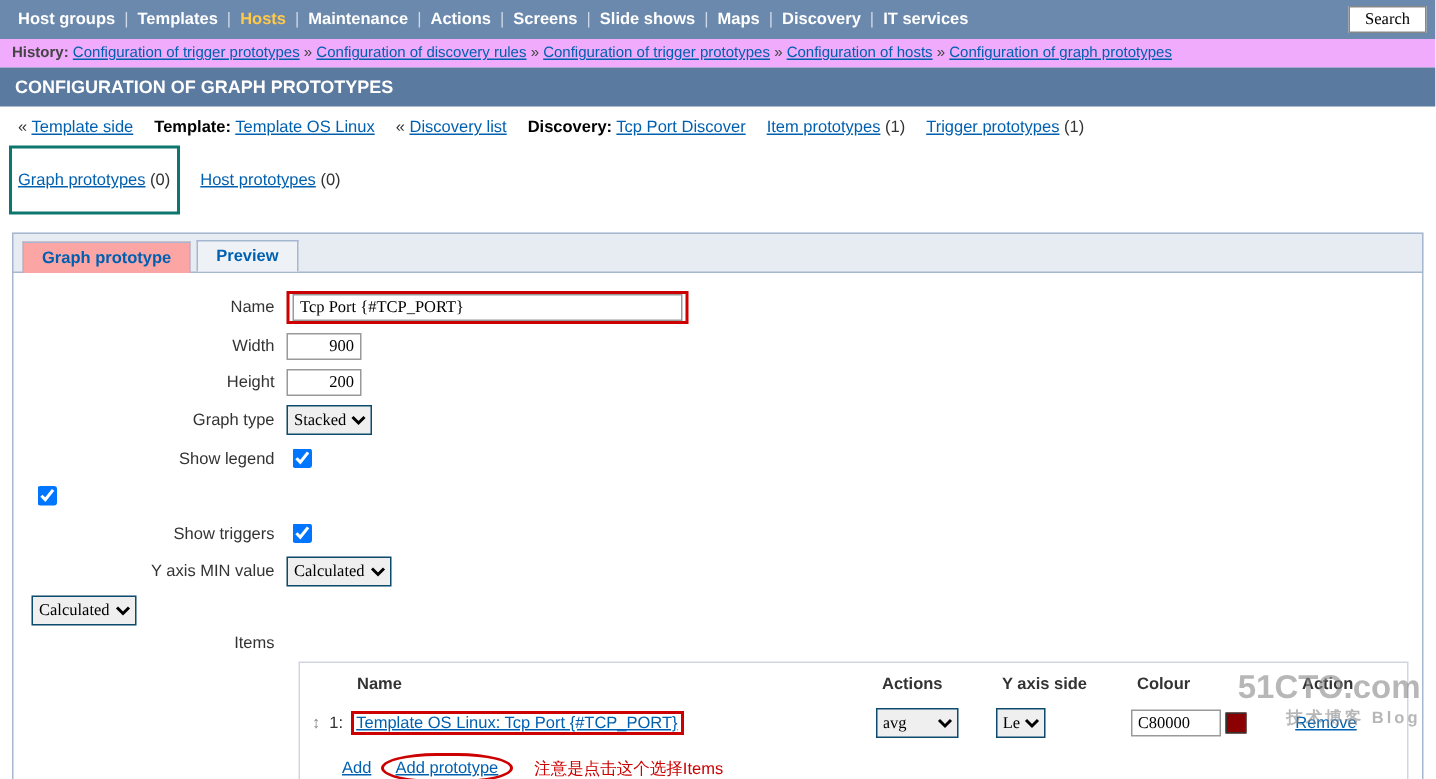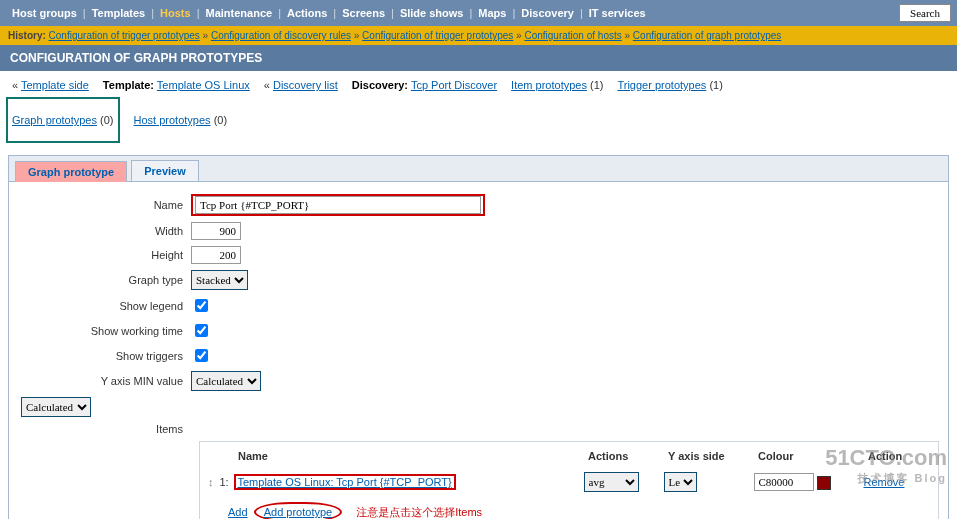--- a/index.html
+++ b/index.html
@@ -4,21 +4,21 @@
 <style>
 * { box-sizing: border-box; }
 body { margin: 0; font: 11px Verdana, Arial, sans-serif; background: #fff; color: #333; width: 957px; }
 a { color: #0060b0; text-decoration: underline; cursor: pointer; }
 .nav { background: #6b89ad; padding: 4px 6px; display: flex; gap: 0; align-items: center; }
 .nav a { color: #fff; text-decoration: none; padding: 2px 6px; font-weight: bold; font-size: 11px; }
 .nav .sep { color: #cfd8e6; }
 .nav .active { color: #ffc94a; }
 .nav .spacer { flex: 1; }
 .nav .search { background: #fff; border: 1px solid #888; padding: 2px 10px; font: 11px Verdana; cursor: pointer; }
-.hist { background: #eab308; padding: 4px 8px; font-size: 10px; color: #444; }
+.hist { background: #f0abfc; padding: 4px 8px; font-size: 10px; color: #444; }
 .hist a { color: #0060b0; font-size: 10px; }
 .title { background: #5a7aa0; color: #fff; font-weight: bold; padding: 6px 10px; font-size: 12px; }
 .sub { padding: 8px 12px; display: flex; flex-wrap: wrap; gap: 6px 14px; align-items: baseline; }
 .sub .ll { color: #000; }
 .sub-row2 { padding: 0 12px 8px; display: flex; gap: 14px; align-items: baseline; }
 .redbox { border: 2px solid #0f766e; padding: 15px 4px; margin: -2px 0 0 -6px; }
 .tabs { margin: 4px 8px 0; border: 1px solid #a6b7d0; background: #e7ecf3; padding: 4px 6px 0; display: flex; gap: 4px; }
 .tab { border: 1px solid #a6b7d0; border-bottom: none; background: #eef2f7; padding: 4px 12px; font-weight: bold; color: #0060b0; cursor: pointer; font-size: 11px; }
 .tab.active { background: #fca5a5; position: relative; top: 1px; }
 .form { border: 1px solid #a6b7d0; border-top: none; margin: 0 8px; padding: 12px 12px 16px; }
@@ -94,40 +94,39 @@
 </div>
 
 <div class="tabs">
   <div class="tab active">Graph prototype</div>
   <div class="tab">Preview</div>
 </div>
 
 <div class="form">
   <div class="row">
       <div class="lbl">Name</div>
-    <span class="red-outline"><input type="text" style="width: 286px;" value="Tcp Port {#TCP_PORT}"></span>
+    <span class="red-outline"><input type="text" style="width: 260px;" value="Tcp Port {#TCP_PORT}"></span>
   </div>
   <div class="row">
       <div class="lbl">Width</div>
     <input type="text" style="width: 50px; text-align: right;" value="900">
     </div>
   <div class="row">
       <div class="lbl">Height</div>
     <input type="text" style="width: 50px; text-align: right;" value="200">
     </div>
   <div class="row">
       <div class="lbl">Graph type</div>
     <select><option>Stacked</option></select>
     </div>
   <div class="row">
       <div class="lbl">Show legend</div>
     <input type="checkbox" checked="" style="">
     </div>
   <div class="row">
-      <div class="lbl">Show working time</div>
     <input type="checkbox" checked="" style="">
     </div>
   <div class="row">
       <div class="lbl">Show triggers</div>
     <input type="checkbox" checked="" style="">
     </div>
   <div class="row">
       <div class="lbl">Y axis MIN value</div>
     <select><option>Calculated</option></select>
     </div>

